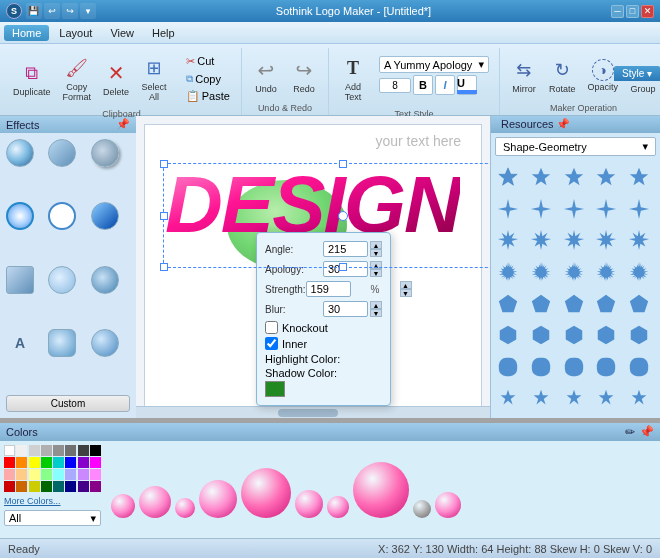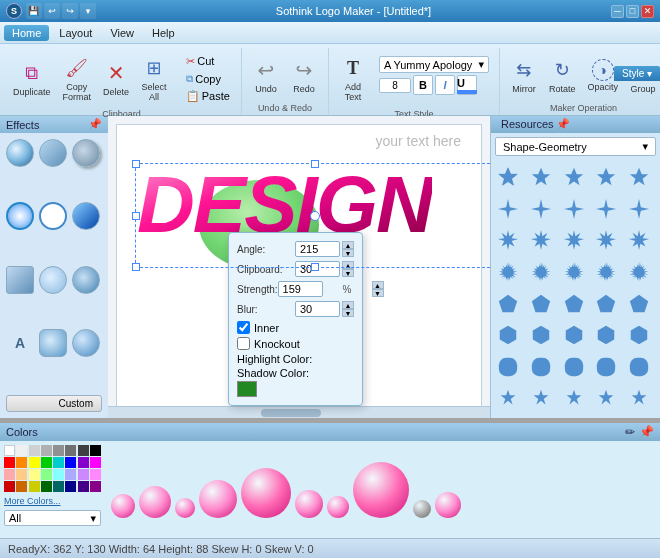--- a/index.html
+++ b/index.html
@@ -151,21 +151,21 @@
     .effect-flat { background: linear-gradient(135deg, #b8d8f0, #6090b8); }
     .effect-shadow { background: radial-gradient(circle at 40% 40%, #c8d8e8, #6888a0); box-shadow: 2px 2px 3px rgba(0,0,0,0.3); }
     .effect-glow { background: radial-gradient(circle at 50% 50%, white, #a8d0ff, #4488cc); }
     .effect-outline { background: white; border: 2px solid #4488cc; }
     .effect-gradient { background: linear-gradient(135deg, #88ccff, #0044aa); }
     .effect-a { width: 28px; height: 28px; display: flex; align-items: center; justify-content: center; font-size: 14px; font-weight: bold; color: #446688; cursor: pointer; }
     .effect-custom-btn {
       background: linear-gradient(to bottom, #f0f0f0, #d8d8d8);
       border: 1px solid #a0b0c0; border-radius: 3px;
       padding: 2px 8px; cursor: pointer; font-size: 10px;
-      margin: 0 6px 6px 6px; text-align: right;
+      margin: 0 6px 6px 6px; text-align: center;
     }
 
     
     .popup-panel {
       position: absolute;
       left: 120px;
       top: 116px;
       background: #e8f4fc;
       border: 1px solid #88b8d8;
       border-radius: 4px;
@@ -337,21 +337,21 @@
     }
 
     .middle-section {
       display: flex;
       flex: 1;
       overflow: hidden;
     }
     .left-column {
       display: flex;
       flex-direction: column;
-      width: 108px;
+      width: 136px;
     }
     .center-column {
       flex: 1;
       display: flex;
       flex-direction: column;
       position: relative;
     }
 
     .bottom-section {
       display: flex;
@@ -534,21 +534,21 @@
             <div class="popup-input">
               <span>215</span>
             </div>
             <div class="popup-spinner">
               <div class="spin-btn">▲</div>
               <div class="spin-btn">▼</div>
             </div>
           </div>
         </div>
         <div class="popup-row">
-          <span class="popup-label">Clipboard:</span>
+          <span class="popup-label">Apology:</span>
           <div style="display:flex;align-items:center;gap:2px">
             <div class="popup-input">
               <span>30</span>
             </div>
             <div class="popup-spinner">
               <div class="spin-btn">▲</div>
               <div class="spin-btn">▼</div>
             </div>
           </div>
         </div>
@@ -571,26 +571,26 @@
             <div class="popup-input">
               <span>30</span>
             </div>
             <div class="popup-spinner">
               <div class="spin-btn">▲</div>
               <div class="spin-btn">▼</div>
             </div>
           </div>
         </div>
         <div class="popup-check">
+          <input type="checkbox" style="">
+          <span>Knockout</span>
+        </div>
+        <div class="popup-check">
           <input type="checkbox" checked="" style="">
           <span>Inner</span>
-        </div>
-        <div class="popup-check">
-          <input type="checkbox" style="">
-          <span>Knockout</span>
         </div>
         <div class="color-swatch-row">
           <span>Highlight Color:</span>
         </div>
         <div class="color-swatch-row">
           <span>Shadow Color:</span>
         </div>
         <div class="color-swatch" style="background:#228822;margin-top:2px"></div>
       </div>
 
@@ -921,18 +921,18 @@
             <div class="bubble" style="width:56px;height:56px;background:radial-gradient(circle at 35% 30%,rgba(255,255,255,0.7),#ff69b4,#cc1177)"></div>
             <div class="bubble" style="width:18px;height:18px;background:radial-gradient(circle at 35% 30%,rgba(255,255,255,0.5),#aaaaaa,#666666)"></div>
             <div class="bubble" style="width:26px;height:26px;background:radial-gradient(circle at 35% 30%,rgba(255,255,255,0.7),#ff88cc,#cc1177)"></div>
           </div>
         </div>
       </div>
     </div>
 
     <div class="status-bar">
       <span>Ready</span>
-      <span style="flex:1;">X: 362  Y: 130  Width: 64  Height: 88  Skew H: 0  Skew V: 0</span>
+      <span style="flex:1;text-align:right">X: 362  Y: 130  Width: 64  Height: 88  Skew H: 0  Skew V: 0</span>
     </div>
 
   </div>
 
 </div>
 
 </body></html>

